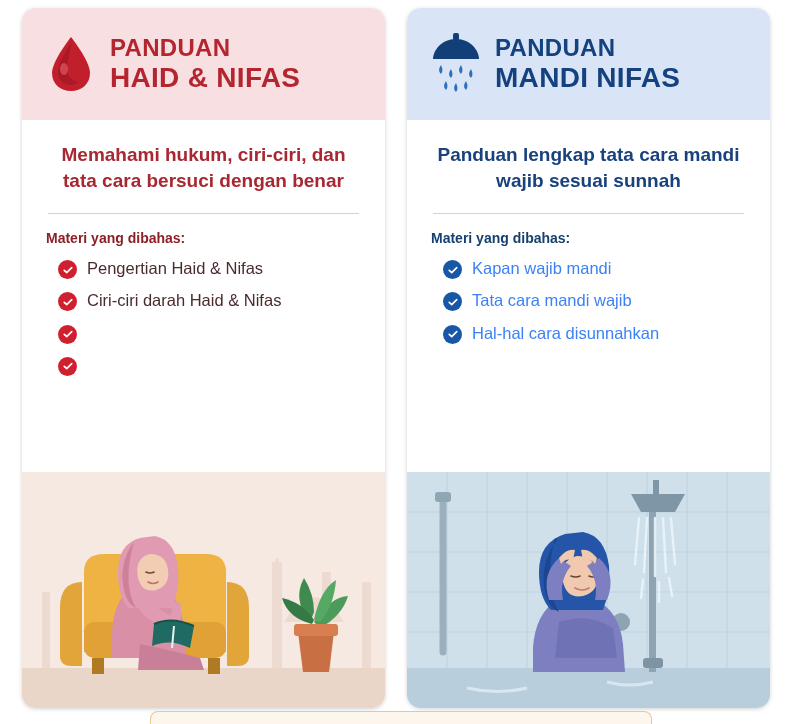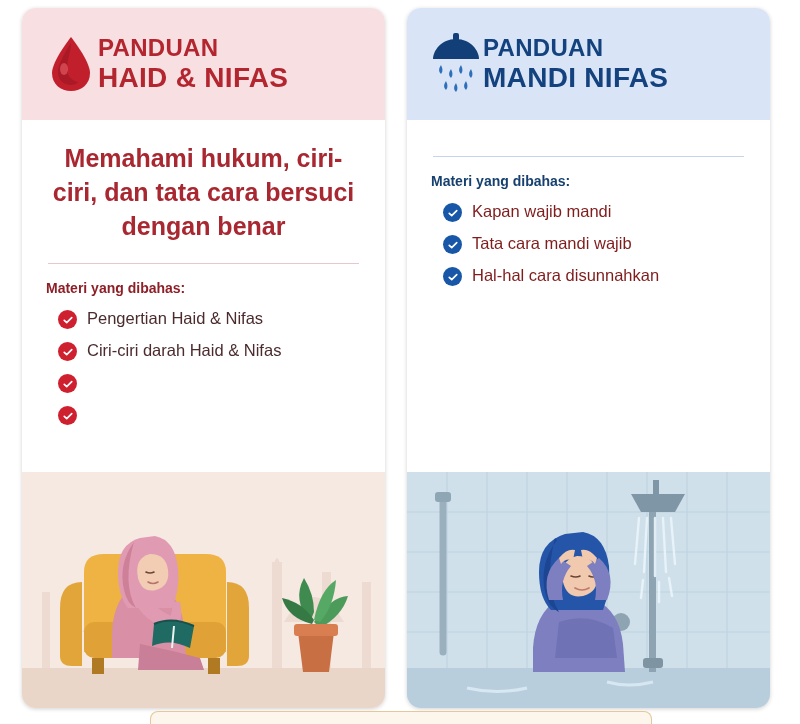--- a/index.html
+++ b/index.html
@@ -33,20 +33,21 @@
     box-shadow: 0 1px 4px rgba(0,0,0,0.18);
     display: flex;
     flex-direction: column;
   }
 
   
   .card-header {
     height: 112px;
     display: flex;
     align-items: center;
+    gap: 12px;
     padding: 0 16px 0 22px;
     box-sizing: border-box;
   }
   .card-1 .card-header { background: #f7dfe2; }
   .card-2 .card-header { background: #d9e5f7; }
 
   .header-icon {
     flex: 0 0 auto;
     width: 54px;
     height: 62px;
@@ -62,21 +63,21 @@
   .header-title .line1 { display: block; font-size: 24px; }
   .header-title .line2 { display: block; font-size: 28px; }
 
   
   .card-body {
     padding: 16px 24px 0 24px;
     box-sizing: border-box;
   }
   .subtitle {
     text-align: center;
-    font-size: 25px;
+    font-size: 19px;
     line-height: 1.35;
     font-weight: bold;
     margin: 6px 0 0 0;
   }
   .card-1 .subtitle { color: #a82731; }
   .card-2 .subtitle { color: #19427d; }
 
   .divider {
     height: 1px;
     margin: 20px 2px 16px 2px;
@@ -99,21 +100,21 @@
   }
   ul.points li {
     display: flex;
     align-items: flex-start;
     gap: 10px;
     margin-bottom: 11px;
     font-size: 16.5px;
     line-height: 1.28;
   }
   .card-1 ul.points li { color: #4b2b2e; }
-  .card-2 ul.points li { color: #7f1d1d; }
+  .card-2 ul.points li { color: #3b82f6; }
 
   .check {
     flex: 0 0 auto;
     width: 19px;
     height: 19px;
     border-radius: 50%;
     margin-top: 2px;
     display: flex;
     align-items: center;
     justify-content: center;
@@ -279,20 +280,21 @@
           </g>
         </svg>
       </div>
       <div class="header-title">
         <span class="line1">PANDUAN</span>
         <span class="line2">MANDI NIFAS</span>
       </div>
     </div>
 
     <div class="card-body">
+      <p class="subtitle">Panduan lengkap tata cara mandi wajib sesuai sunnah</p>
       <div class="divider"></div>
       <p class="section-label">Materi yang dibahas:</p>
       <ul class="points">
         <li>
           <span class="check">
             <svg viewBox="0 0 16 16" width="12" height="12">
                 <path d="M3 8.4 L6.3 11.6 L13 4.9" fill="none" stroke="#ffffff" stroke-width="2.2" stroke-linecap="round" stroke-linejoin="round"></path>
               </svg>
           </span>
           <span>Kapan wajib mandi</span>

